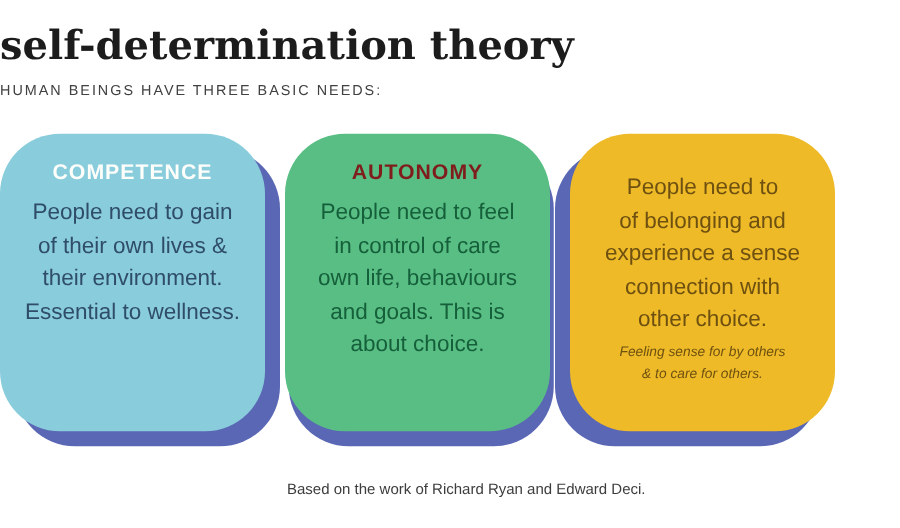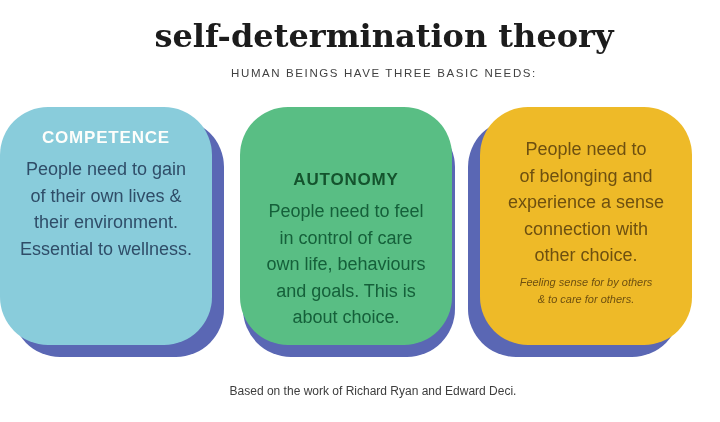--- a/index.html
+++ b/index.html
@@ -5,21 +5,21 @@
   html, body { margin: 0; padding: 0; }
   body {
     width: 720px;
     height: 422px;
     background: #ffffff;
     font-family: "Liberation Sans", sans-serif;
     position: relative;
     overflow: hidden;
   }
 
-  .header { text-align: center; padding-top: 16px; padding-left: 48px; }
+  .header { text-align: left; padding-top: 16px; }
   .page-title {
     font-family: "DejaVu Serif", serif;
     font-weight: 700;
     font-size: 32px;
     letter-spacing: 0px;
     color: #1c1c1c;
     line-height: 40px;
   }
   .page-subtitle {
     margin-top: 11px;
@@ -27,21 +27,21 @@
     letter-spacing: 1.6px;
     color: #414141;
   }
 
   .cards-row {
     position: absolute;
     top: 107px;
     left: 0;
     width: 692px;
     display: flex;
-    justify-content: space-between;
+    justify-content: flex-start;
     gap: 16px;
   }
   .card {
     width: 212px;
     height: 238px;
     border-radius: 48px;
     text-align: center;
     box-sizing: border-box;
     padding: 21px 14px 0;
   }
@@ -92,21 +92,21 @@
     <div class="card-title" style="color: rgb(254, 254, 251);">COMPETENCE</div>
     <div class="card-body">
       <div>People need to gain</div>
       <div>of their own lives &amp;</div>
       <div>their environment.</div>
       <div>Essential to wellness.</div>
     </div>
   </div>
 
   <div class="card shadow-down" style="background: rgb(89, 190, 132); color: rgb(21, 96, 58); --shadow: #5A67B4;">
-    <div class="card-title" style="color: #14532d; margin-top: 42px;">AUTONOMY</div>
+    <div class="card-title" style="color: #7f1d1d;">AUTONOMY</div>
     <div class="card-body">
       <div>People need to feel</div>
       <div>in control of care</div>
       <div>own life, behaviours</div>
       <div>and goals. This is</div>
       <div>about choice.</div>
     </div>
   </div>
 
   <div class="card shadow-left" style="background: rgb(238, 186, 40); color: rgb(110, 80, 16); --shadow: #5A67B4;">

